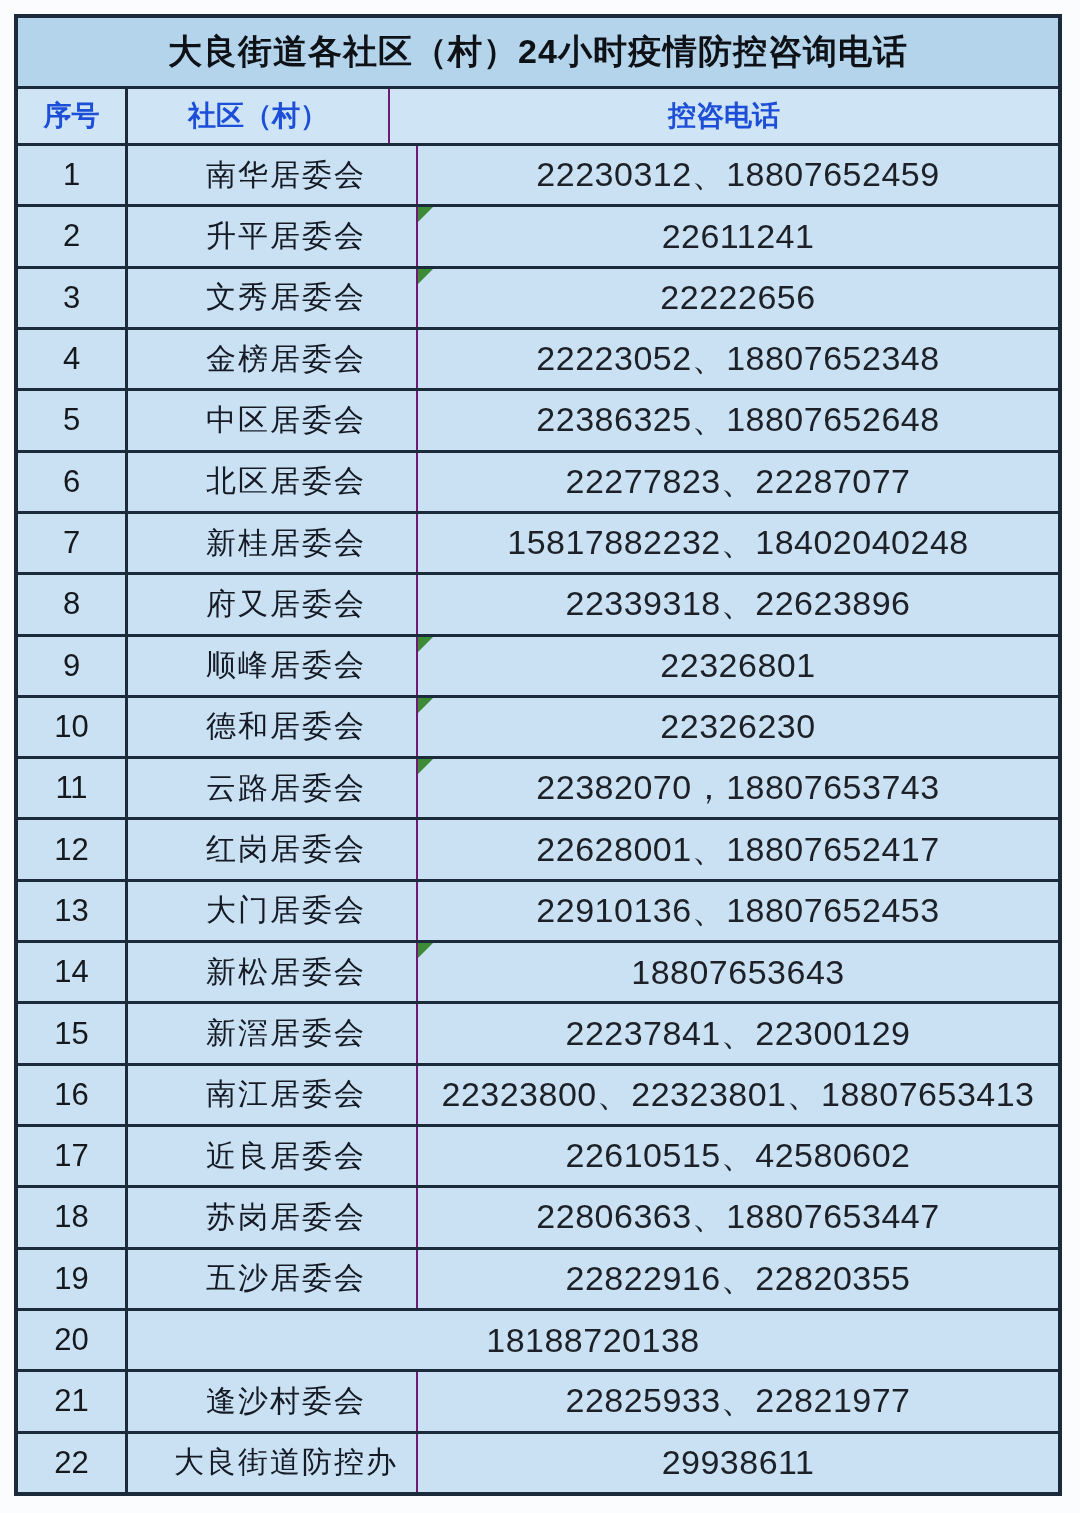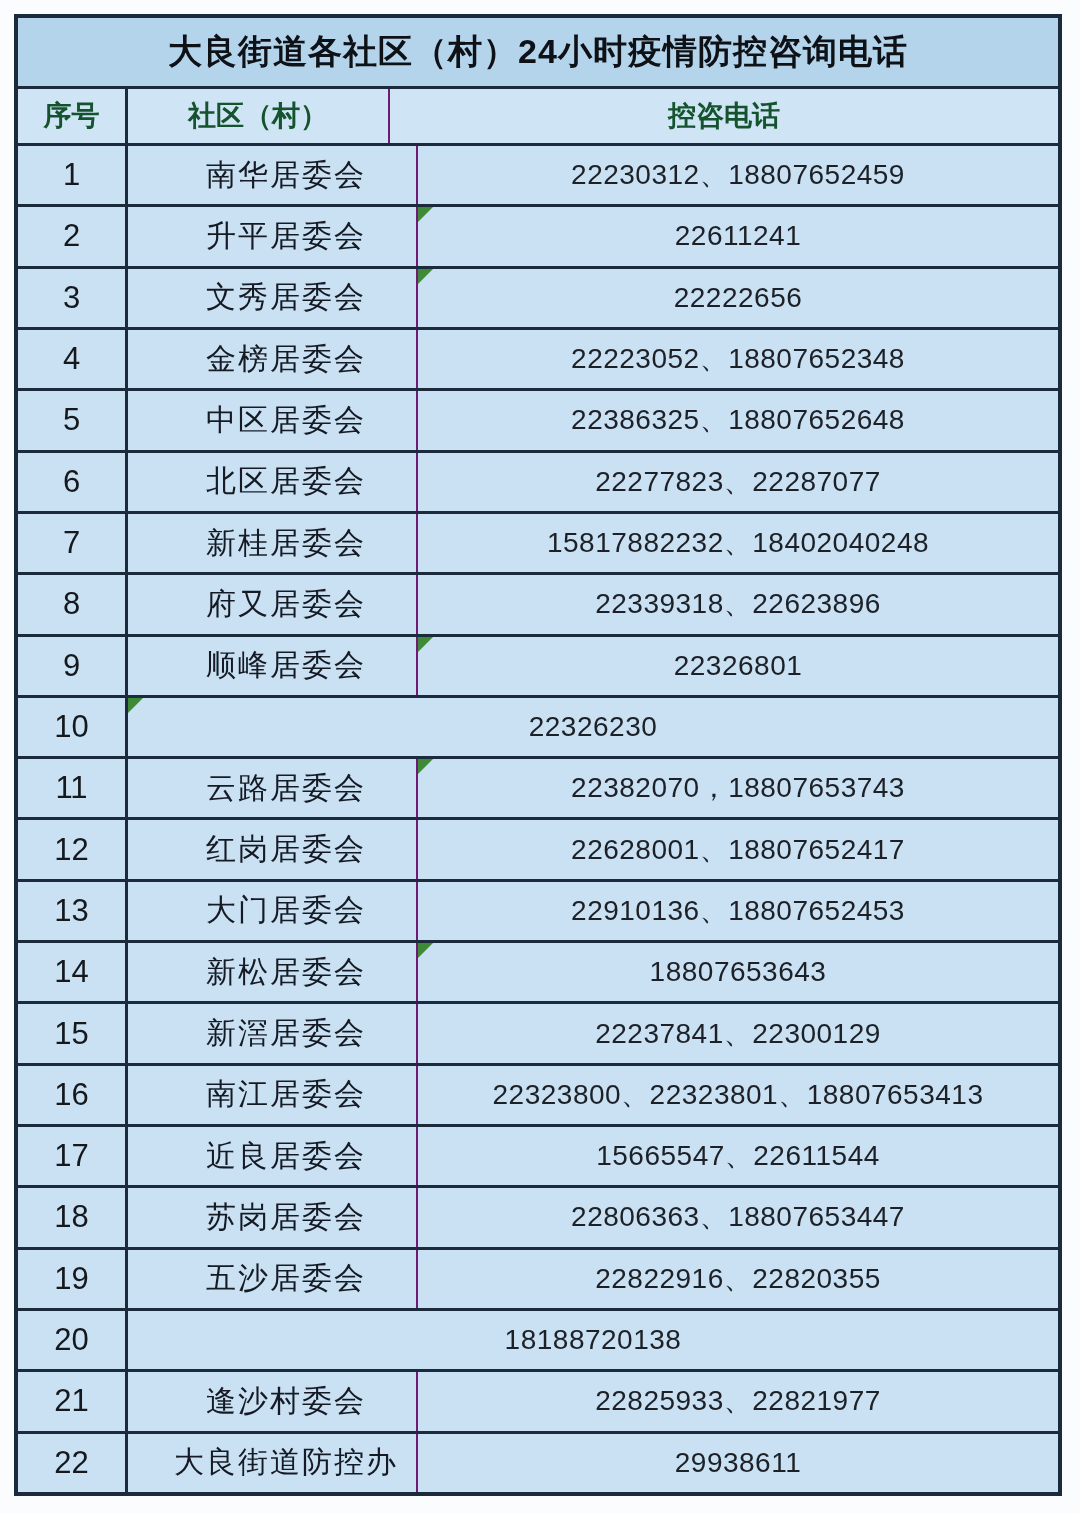--- a/index.html
+++ b/index.html
@@ -41,21 +41,21 @@
     letter-spacing: 1px;
   }
   .header-row {
     height: 54px;
     flex: 0 0 54px;
     background: #cfe5f5;
     border-bottom: 3px solid #1b2b3c;
     display: flex;
     font-size: 28px;
     font-weight: bold;
-    color: #14532d;
+    color: #1d4ed8;
   }
   .body {
     flex: 1;
     display: flex;
     flex-direction: column;
   }
   .row {
     flex: 1;
     display: flex;
     border-bottom: 3px solid #1b2b3c;
@@ -93,21 +93,21 @@
     color: #15181d;
   }
   .row .c2 {
     font-family: "Liberation Serif", serif;
     font-size: 30px;
     color: #151a24;
     letter-spacing: 2px;
     margin-left: 28px;
   }
   .row .c3 {
-    font-size: 28px;
+    font-size: 34px;
     color: #1d2127;
     letter-spacing: 0.5px;
   }
   .marker {
     position: absolute;
     top: 0;
     left: 0;
     width: 0;
     height: 0;
     border-top: 15px solid #3d8b37;
@@ -166,20 +166,21 @@
           <div class="c2">府又居委会</div>
           <div class="c3">22339318、22623896</div>
         </div>
         <div class="row">
           <div class="c1">9</div>
           <div class="c2">顺峰居委会</div>
           <div class="c3">22326801<span class="marker"></span></div>
         </div>
         <div class="row">
           <div class="c1">10</div>
+          <div class="c2">德和居委会</div>
           <div class="c3">22326230<span class="marker"></span></div>
         </div>
         <div class="row">
           <div class="c1">11</div>
           <div class="c2">云路居委会</div>
           <div class="c3">22382070，18807653743<span class="marker"></span></div>
         </div>
         <div class="row">
           <div class="c1">12</div>
           <div class="c2">红岗居委会</div>
@@ -201,21 +202,21 @@
           <div class="c3">22237841、22300129</div>
         </div>
         <div class="row">
           <div class="c1">16</div>
           <div class="c2">南江居委会</div>
           <div class="c3">22323800、22323801、18807653413</div>
         </div>
         <div class="row">
           <div class="c1">17</div>
           <div class="c2">近良居委会</div>
-          <div class="c3">15665547、22611544</div>
+          <div class="c3">22610515、42580602</div>
         </div>
         <div class="row">
           <div class="c1">18</div>
           <div class="c2">苏岗居委会</div>
           <div class="c3">22806363、18807653447</div>
         </div>
         <div class="row">
           <div class="c1">19</div>
           <div class="c2">五沙居委会</div>
           <div class="c3">22822916、22820355</div>

